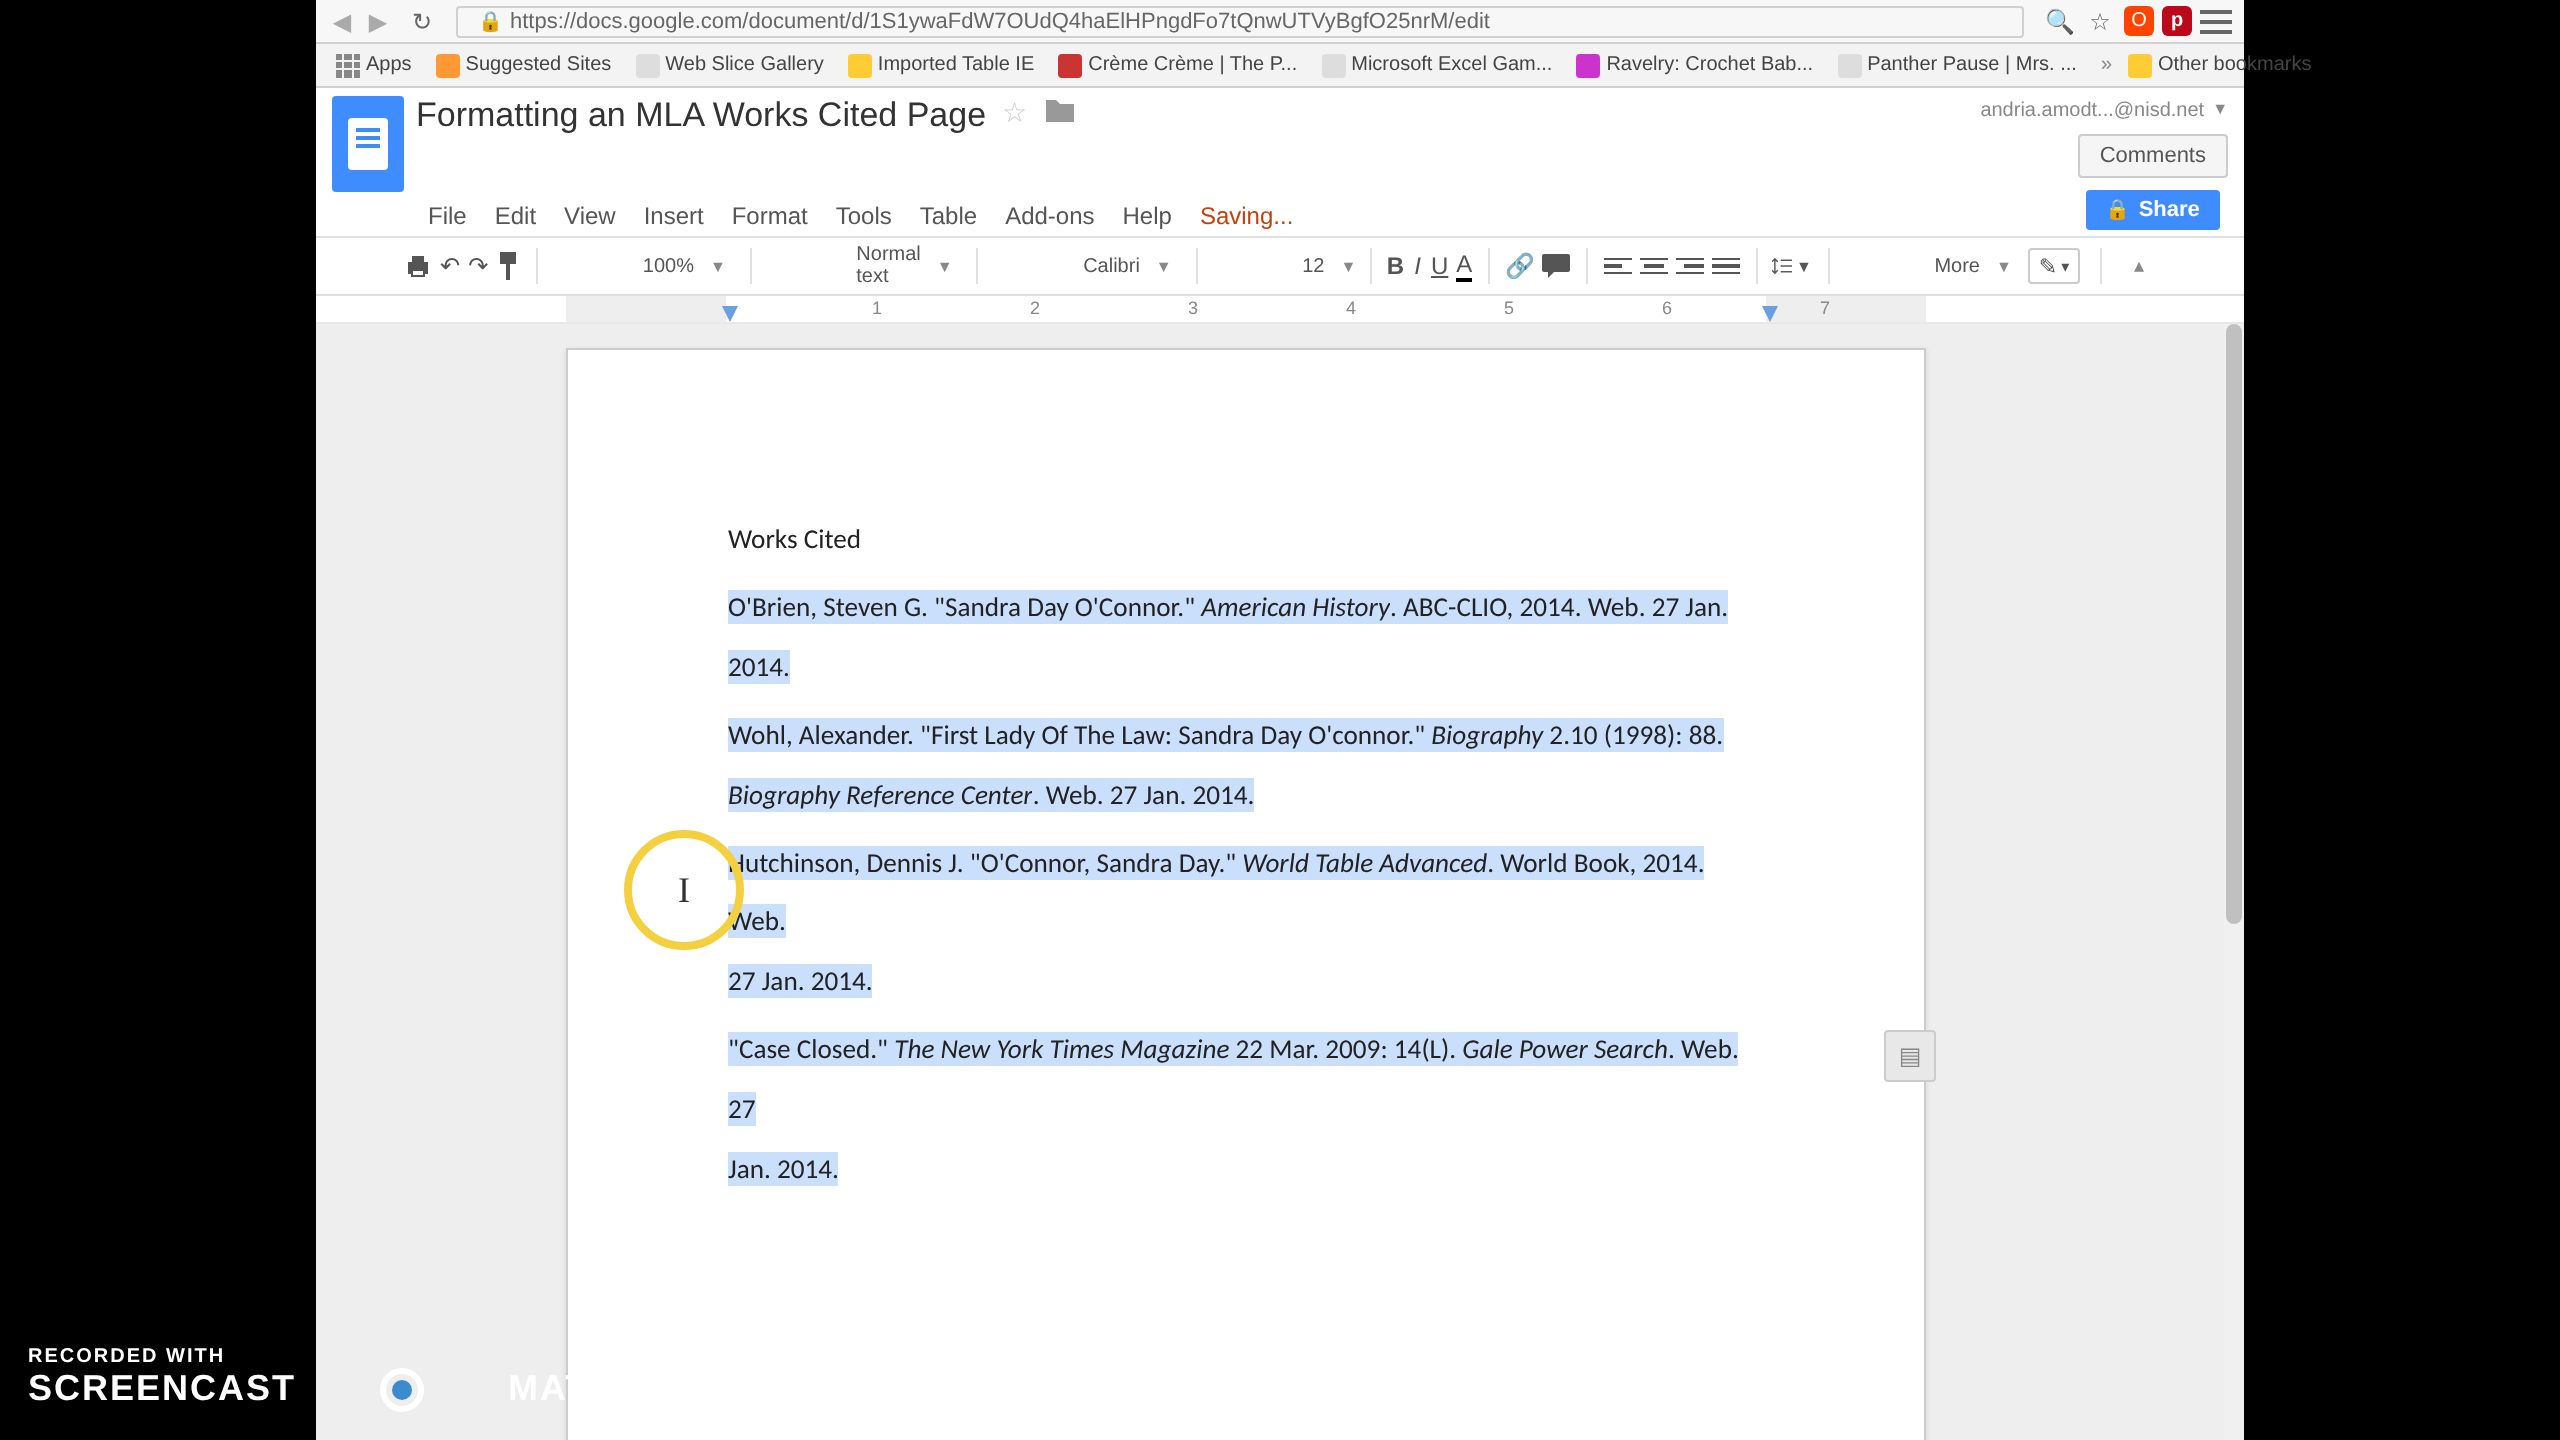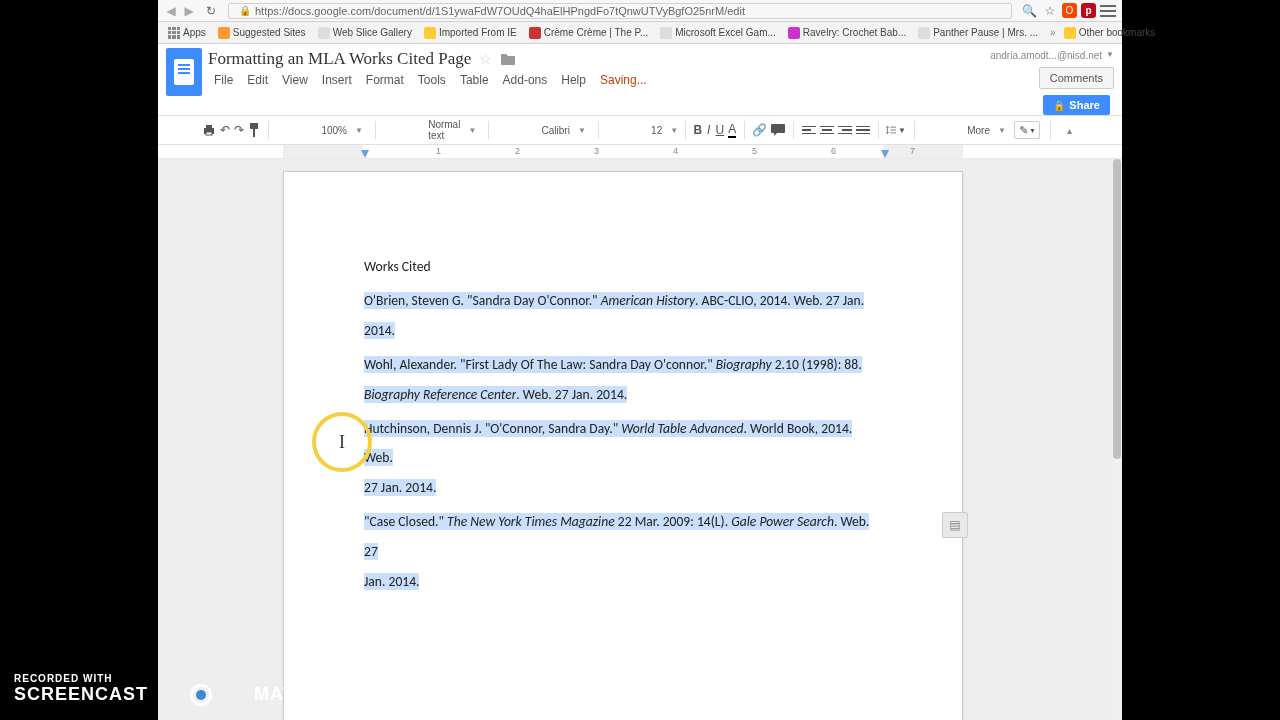--- a/index.html
+++ b/index.html
@@ -25,26 +25,26 @@
   .bookmark-item .fav { width: 12px; height: 12px; background: #ddd; border-radius: 2px; display: flex; align-items: center; justify-content: center; font-size: 8px; }
   .bookmarks-bar .spacer { flex: 1; }
   .chevrons { color: #888; }
 
   .docs-header { background: #fff; padding: 4px 8px 0 8px; display: flex; align-items: flex-start; }
   .docs-logo { width: 36px; height: 48px; background: #3f8cff; border-radius: 2px; margin-right: 6px; display: flex; align-items: center; justify-content: center; position: relative; }
   .docs-logo::before { content: ''; width: 20px; height: 26px; background: #fff; border-radius: 2px; display: block; }
   .docs-logo::after { content: ''; position: absolute; width: 12px; height: 2px; background: #3f8cff; box-shadow: 0 4px 0 #3f8cff, 0 8px 0 #3f8cff; top: 16px; }
 
   .header-main { flex: 1; }
-  .title-row { display: flex; align-items: center; gap: 8px; height: 22px; font-family: Liberation Serif, serif; }
+  .title-row { display: flex; gap: 8px; height: 22px; }
   .doc-title { font-size: 17px; color: #333; }
   .star-icon { color: #ccc; font-size: 14px; cursor: pointer; }
   .folder-icon { width: 16px; height: 14px; color: #888; cursor: pointer; }
 
-  .menu-row { display: flex; align-items: center; gap: 2px; height: 20px; font-size: 12px; color: #555; }
+  .menu-row { display: flex; align-items: center; gap: 2px; height: 20px; font-size: 12px; color: #555; margin-top: 28px; }
   .menu-row span { padding: 2px 6px; cursor: pointer; }
   .saving { color: #c2410c; font-style: normal; }
 
   .header-right { display: flex; flex-direction: column; align-items: flex-end; gap: 6px; padding-top: 2px; }
   .user-email { font-size: 10px; color: #888; display: flex; gap: 4px; }
   .header-buttons { display: flex; gap: 6px; align-items: center; flex-direction: column; }
   .comments-btn { border: 1px solid #ccc; background: #f5f5f5; padding: 4px 10px; border-radius: 2px; font-size: 11px; color: #555; cursor: pointer; }
   .share-btn { background: #3f8cff; color: #fff; padding: 4px 10px; border-radius: 2px; font-size: 11px; font-weight: bold; cursor: pointer; display: flex; align-items: center; gap: 4px; }
   .share-btn .lock { font-size: 10px; }
 
@@ -134,21 +134,21 @@
     <div class="bookmark-item">
         <span class="fav" style="background:#f93"></span>
         <span>Suggested Sites</span>
       </div>
     <div class="bookmark-item">
         <span class="fav"></span>
         <span>Web Slice Gallery</span>
       </div>
     <div class="bookmark-item">
         <span class="fav" style="background:#fc3"></span>
-        <span>Imported From IE</span>
+        <span>Imported Table IE</span>
       </div>
     <div class="bookmark-item">
         <span class="fav" style="background:#c33"></span>
         <span>Crème Crème | The P...</span>
       </div>
     <div class="bookmark-item">
         <span class="fav"></span>
         <span>Microsoft Excel Gam...</span>
       </div>
     <div class="bookmark-item">

